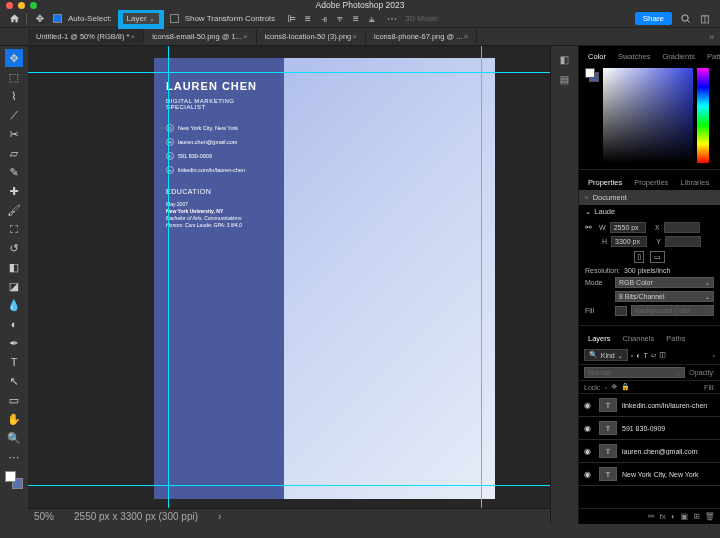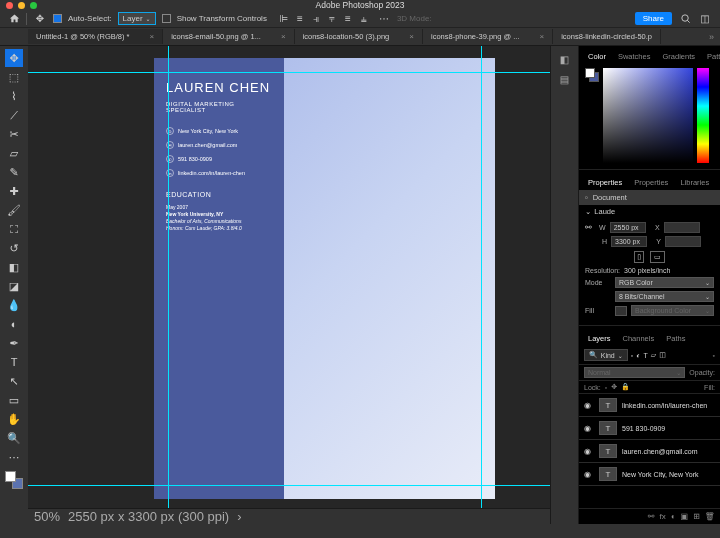--- a/index.html
+++ b/index.html
@@ -5,50 +5,50 @@
 *{margin:0;padding:0;box-sizing:border-box;font-family:-apple-system,Helvetica,Arial,sans-serif;user-select:none}
 body{width:720px;height:538px;background:#323232;overflow:hidden;font-size:9px;color:#ccc}
 .titlebar{height:10px;background:#323232;display:flex;align-items:center;padding:0 6px;position:relative}
 .traffic{display:flex;gap:5px}
 .dot{width:7px;height:7px;border-radius:50%}
 .title{position:absolute;left:50%;transform:translateX(-50%);font-size:8.5px;color:#ddd}
 .optbar{height:18px;background:#323232;display:flex;align-items:center;padding:0 8px;gap:6px;border-bottom:1px solid #222}
 .home{width:12px;height:12px;display:flex;align-items:center;justify-content:center}
 .check{width:9px;height:9px;border:1px solid #888;display:inline-block}
 .optlabel{font-size:8px;color:#ccc}
-.dropdown{background:#444;padding:1px 4px;font-size:8px;border:1px solid #0ea5e9;display:flex;align-items:center;gap:3px}
+.dropdown{background:#444;padding:1px 4px;font-size:8px;border:5px solid #0ea5e9;display:flex;align-items:center;gap:3px}
 .caret{font-size:6px}
 .share{background:#0a84ff;color:#fff;padding:2px 8px;border-radius:2px;font-size:8px;margin-left:auto}
 .iconbtn{width:14px;height:14px;display:flex;align-items:center;justify-content:center;font-size:10px;color:#ccc}
 .tabbar{height:18px;background:#323232;display:flex;align-items:center;border-bottom:1px solid #1a1a1a;padding-left:28px}
-.doctab{padding:3px 8px;font-size:7.5px;color:#ccc;border-right:1px solid #222;display:flex;align-items:flex-end;gap:20px}
+.doctab{padding:3px 8px;font-size:7.5px;color:#ccc;border-right:1px solid #222;display:flex;align-items:flex-end;gap:1px}
 .doctab.active{background:#2a2a2a}
 .closex{font-size:8px;color:#888}
 .main{display:flex;height:478px}
 .toolbar{width:28px;background:#323232;display:flex;flex-direction:column;align-items:center;padding-top:3px;gap:1px}
 .tool{width:18px;height:18px;display:flex;align-items:center;justify-content:center;color:#ccc;font-size:11px}
 .tool.sel{background:#1473e6}
 .fgbg{position:relative;width:18px;height:18px;margin-top:4px}
 .fg{position:absolute;width:11px;height:11px;background:#fff;border:1px solid #888;left:0;top:0;z-index:2}
 .bg{position:absolute;width:11px;height:11px;background:#5b72af;border:1px solid #888;right:0;bottom:0}
 .canvas-area{flex:1;background:#262626;position:relative;overflow:hidden}
 .canvas{position:absolute;left:126px;top:12px;width:341px;height:441px;background:linear-gradient(135deg,#a4b5e8 0%,#c8d4f2 50%,#e8ecf8 100%)}
 .sidebar-doc{width:130px;height:100%;background:#4a5a9c}
 .doc-content{padding:22px 12px;color:#fff}
-.doc-name{font-size:13px;font-weight:400;letter-spacing:1px;margin-bottom:6px}
+.doc-name{font-size:11px;font-weight:700;letter-spacing:1px;margin-bottom:6px}
 .doc-sub{font-size:6px;letter-spacing:0.5px;margin-bottom:14px}
 .contact-row{display:flex;align-items:center;gap:4px;margin-bottom:6px;font-size:5.5px}
 .contact-ico{width:8px;height:8px;border:0.5px solid rgba(255,255,255,0.5);border-radius:50%;display:flex;align-items:center;justify-content:center;font-size:4px}
 .edu-head{font-size:7px;letter-spacing:0.5px;margin-top:14px;margin-bottom:6px}
 .edu-date{font-size:5px;margin-bottom:1px}
 .edu-school{font-size:5px;font-weight:bold;margin-bottom:1px}
 .edu-deg{font-size:5px;font-style:italic;margin-bottom:1px}
 .guide-h{position:absolute;left:0;right:0;height:1px;background:#00e5ff}
 .guide-v{position:absolute;top:0;bottom:0;width:1px;background:#00e5ff}
-.statusbar{height:16px;background:#323232;display:flex;align-items:center;padding:0 6px;gap:8px;font-size:13px;color:#aaa;border-top:1px solid #1a1a1a}
+.statusbar{height:16px;background:#323232;display:flex;align-items:center;padding:0 6px;gap:20px;font-size:10px;color:#aaa;border-top:1px solid #1a1a1a}
 .right-dock{width:28px;background:#323232;border-left:1px solid #1a1a1a;padding-top:6px;display:flex;flex-direction:column;align-items:center;gap:6px}
 .dock-ico{width:16px;height:14px;color:#aaa;font-size:10px;display:flex;align-items:center;justify-content:center}
 .panels{width:142px;background:#000000;border-left:1px solid #1a1a1a;display:flex;flex-direction:column}
 .panel-tabs{display:flex;padding:3px 4px 0;gap:2px;font-size:7.5px}
 .ptab{padding:3px 5px;color:#888}
 .ptab.active{color:#eee}
 .color-panel{padding:4px 6px;display:flex;gap:4px}
 .color-swatch{width:14px;height:14px;position:relative}
 .csw-fg{position:absolute;width:10px;height:10px;background:#fff;border:1px solid #555;left:0;top:0;z-index:2}
 .csw-bg{position:absolute;width:10px;height:10px;background:#4a5a9c;border:1px solid #555;right:0;bottom:0}
@@ -130,25 +130,22 @@
     </div>
   <div class="doctab">
       <span>icons8-email-50.png @ 1...</span>
       <span class="closex">×</span>
     </div>
   <div class="doctab">
       <span>icons8-location-50 (3).png</span>
       <span class="closex">×</span>
     </div>
   <div class="doctab">
-      <span>icons8-phone-39.png @ ...</span>
+      <span>icons8-phone-67.png @ ...</span>
       <span class="closex">×</span>
-    </div>
-  <div class="doctab">
-      <span>icons8-linkedin-circled-50.p</span>
     </div>
   <div style="margin-left:auto;padding:0 6px;color:#888;font-size:9px">»</div>
 </div>
 
 <div class="main">
   <div class="toolbar">
     <div class="tool sel">✥</div>
     <div class="tool">⬚</div>
     <div class="tool">⌇</div>
     <div class="tool">⟋</div>

